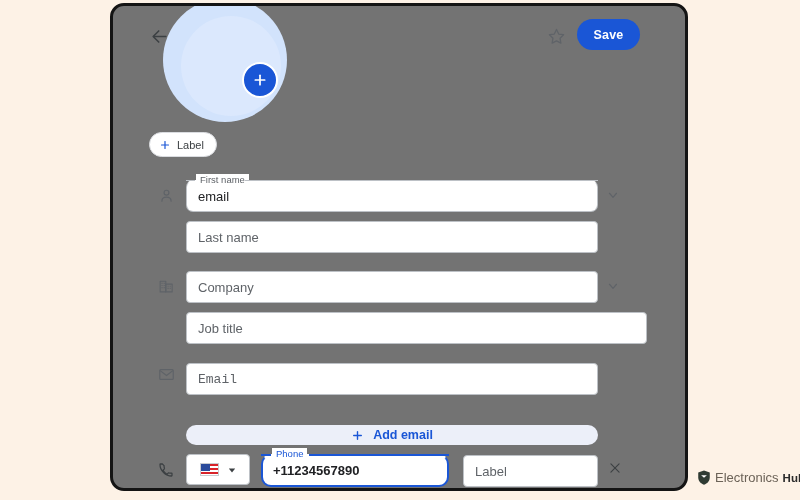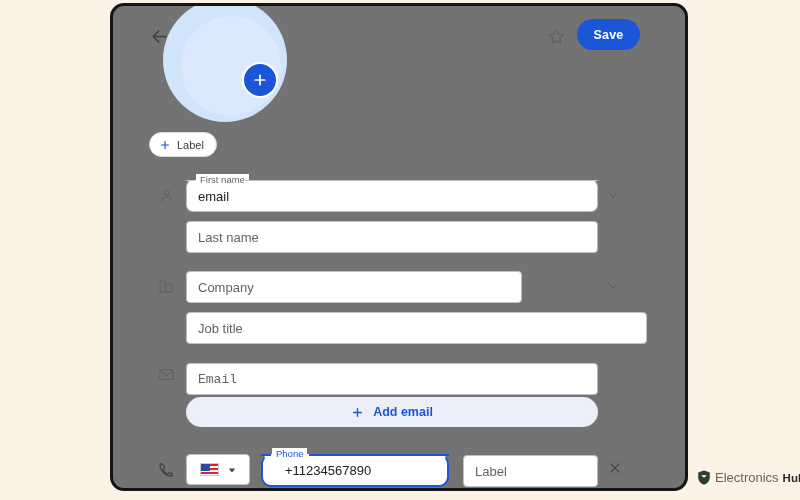--- a/index.html
+++ b/index.html
@@ -220,29 +220,29 @@
   }
   .tf.focused::before,
   .tf.focused::after {
     top: -2px;
     height: 2px;
     background: #1a56d6;
   }
   .tf.focused::before { left: -2px; width: 10px; }
   .tf.focused::after  { right: -2px; }
   .tf.focused .notch-label { color: #1a56d6; top: -8px; }
-  .tf.focused .tf-value { padding-left: 22px; }
+  .tf.focused .tf-value { padding-left: 10px; font-weight: bold; }
 
   
   #add-email-btn {
     position: absolute;
     left: 73px;
-    top: 391px;
+    top: 419px;
     width: 412px;
-    height: 30px;
+    height: 20px;
     background: #eceff9;
     border: none;
     border-radius: 15px;
     display: flex;
     align-items: center;
     justify-content: center;
     gap: 9px;
     cursor: pointer;
     box-sizing: border-box;
   }
@@ -393,21 +393,21 @@
         <line x1="8" y1="12" x2="9.4" y2="12"></line>
         <line x1="5" y1="15" x2="6.4" y2="15"></line>
         <line x1="8" y1="15" x2="9.4" y2="15"></line>
         <line x1="13.5" y1="13" x2="15" y2="13"></line>
         <line x1="16.5" y1="13" x2="18" y2="13"></line>
         <line x1="13.5" y1="16" x2="15" y2="16"></line>
         <line x1="16.5" y1="16" x2="18" y2="16"></line>
       </svg>
     </div>
 
-    <div class="tf" id="company-field" style="left:73px; top:265px; width:336px;">
+    <div class="tf" id="company-field" style="left:73px; top:265px; width:412px;">
       <span class="tf-placeholder">Company</span>
     </div>
 
     <div class="tf" id="job-title-field" style="left:73px; top:306px; width:461px;">
       <span class="tf-placeholder">Job title</span>
     </div>
 
     <div class="row-chevron" style="top:269px;">
       <svg width="14" height="14" viewBox="0 0 24 24" fill="none" stroke="#5f6368" stroke-width="2" stroke-linecap="round" stroke-linejoin="round">
         <polyline points="6 9 12 16 18 9"></polyline>

